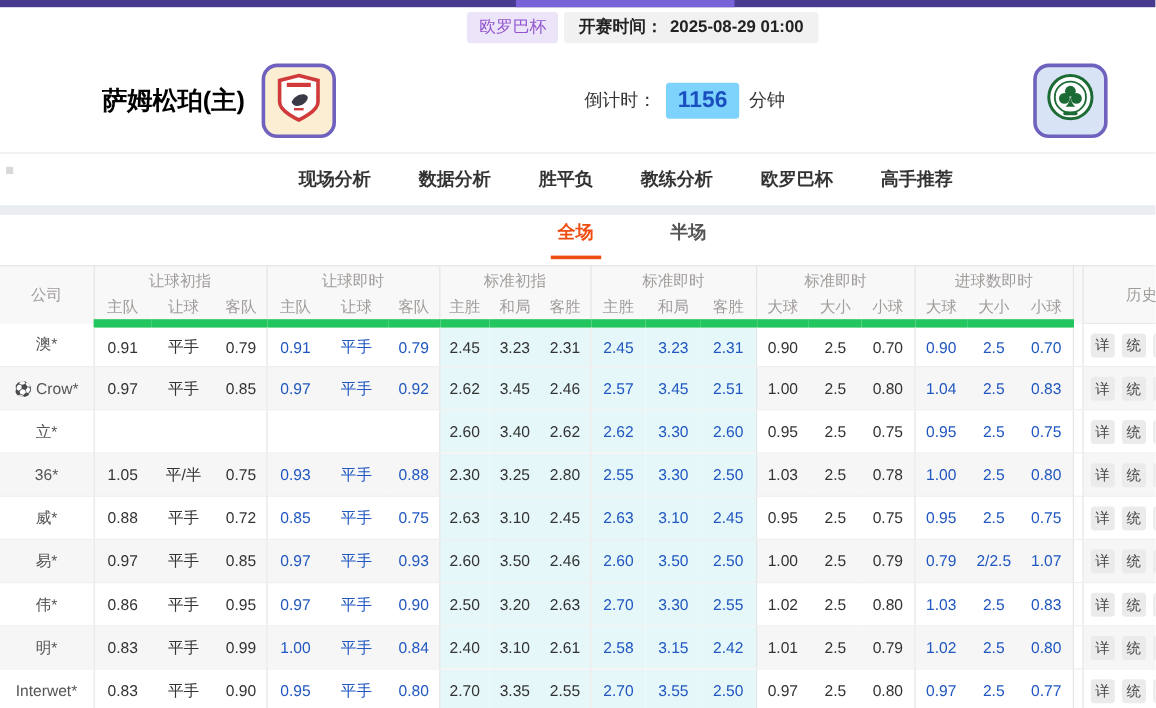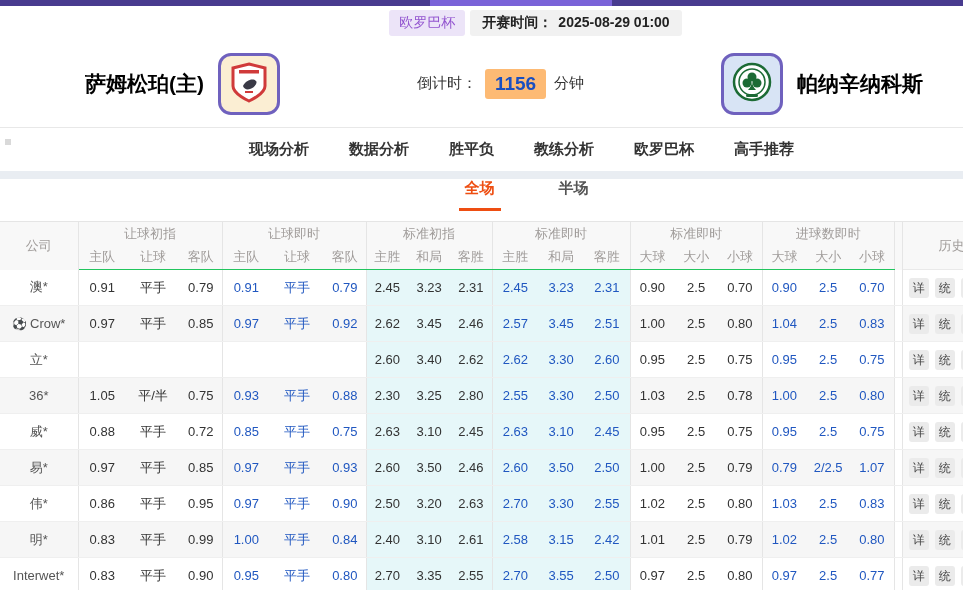--- a/index.html
+++ b/index.html
@@ -28,41 +28,41 @@
   
   .match-row{height:88px; display:flex; align-items:center; border-bottom:1px solid #e8e8e8; padding:0 30px;}
   .team{display:flex; align-items:center; gap:14px;}
   .team-name{font-size:21px; font-weight:bold; color:#000000;}
   .team.home{margin-left:55px;}
   .team.away{margin-right:10px;}
   .logo-box{width:62px; height:62px; border:3px solid #6f61be; border-radius:13px; display:flex; align-items:center; justify-content:center;}
   .logo-box.home{background:#fbeed3;}
   .logo-box.away{background:#d8e4f5;}
   .countdown{flex:1; display:flex; align-items:center; justify-content:center; gap:8px; font-size:15px; color:#333;}
-  .countdown-value{background:#fdba74; color:var(--countdown-blue); font-size:19px; font-weight:bold; padding:4px 10px; border-radius:3px;}
+  .countdown-value{background:#7dd3fc; color:var(--countdown-blue); font-size:19px; font-weight:bold; padding:4px 10px; border-radius:3px;}
 
   
   .nav-row{position:relative; height:43px; display:flex; align-items:center; justify-content:center; gap:40px; transform:translateX(0);}
   .nav-inner{display:flex; align-items:flex-start; gap:40px; transform:translateX(40px);}
   .nav-item{font-size:15px; font-weight:bold; color:#333; cursor:pointer; white-space:nowrap;}
   .nav-item.active{background:var(--accent); color:#fff; padding:7px 17px; border-radius:17px;}
   .nav-dot{position:absolute; left:5px; top:11px; width:6px; height:6px; background:#d9d9d9;}
   .nav-band{height:8px; background:#e9edf2;}
 
   
-  .subtab-row{height:42px; display:flex; align-items:flex-start; justify-content:center;}
+  .subtab-row{height:42px; display:flex; align-items:center; justify-content:center;}
   .subtab-inner{display:flex; gap:52px; transform:translateX(45px);}
   .subtab{font-size:15px; font-weight:bold; color:#555; padding:0 6px 10px 6px; border-bottom:3px solid transparent; cursor:pointer;}
   .subtab.active{color:var(--accent); border-bottom-color:var(--accent);}
 
   
   table{border-collapse:collapse; table-layout:fixed; width:1000px; font-size:13px;}
   thead th{background:#f8f8f8; color:#a09c9a; font-weight:normal; height:24px; font-size:13px;}
   thead tr:first-child th{border-top:1px solid #e5e5e5;}
-  thead tr:last-child th{border-bottom:1px solid #22c55e;}
+  thead tr:last-child th{border-bottom:7px solid #22c55e;}
   th.hist{border-bottom:1px solid #e9e9e9;}
   .gend{border-right:1px solid #e5e5e5;}
   .gutl{border-right:1px solid #e5e5e5;}
   tbody td{height:36px; text-align:center; border-bottom:1px solid #efefef; color:#333; padding:0; overflow:hidden; white-space:nowrap;}
   tbody tr.alt td{background:#f6f6f6;}
   tbody td.std, tbody tr.alt td.std{background:var(--cyan-bg);}
   tbody td.live{color:var(--link-blue); cursor:pointer;}
   tbody td.company{color:#555;}
   tbody td.gutter, tbody tr.alt td.gutter{background:#fff;}
   .ball{font-size:12px; margin-right:3px; color:#222;}
@@ -112,21 +112,20 @@
             <circle cx="22" cy="22" r="18" fill="#fff" stroke="#1c6b35" stroke-width="2.5"></circle>
             <circle cx="22" cy="22" r="13" fill="#fff" stroke="#1c6b35" stroke-width="1.5"></circle>
             <circle cx="22" cy="17" r="4.5" fill="#1c6b35"></circle>
             <circle cx="17" cy="23" r="4.5" fill="#1c6b35"></circle>
             <circle cx="27" cy="23" r="4.5" fill="#1c6b35"></circle>
             <path d="M22 21 C22 25 20 28 18 30 L26 30 C24 28 22 25 22 21 Z" fill="#1c6b35"></path>
             <rect x="16" y="34" width="12" height="3" rx="1.5" fill="#1c6b35"></rect>
           </svg>
         </span>
       </span>
-      <span class="team-name">帕纳辛纳科斯</span>
     </div>
   </div>
 
   <div class="nav-row">
     <span class="nav-dot"></span>
     <div class="nav-inner">
       <span class="nav-item">现场分析</span>
       <span class="nav-item">数据分析</span>
       <span class="nav-item">胜平负</span>
       <span class="nav-item">教练分析</span>

